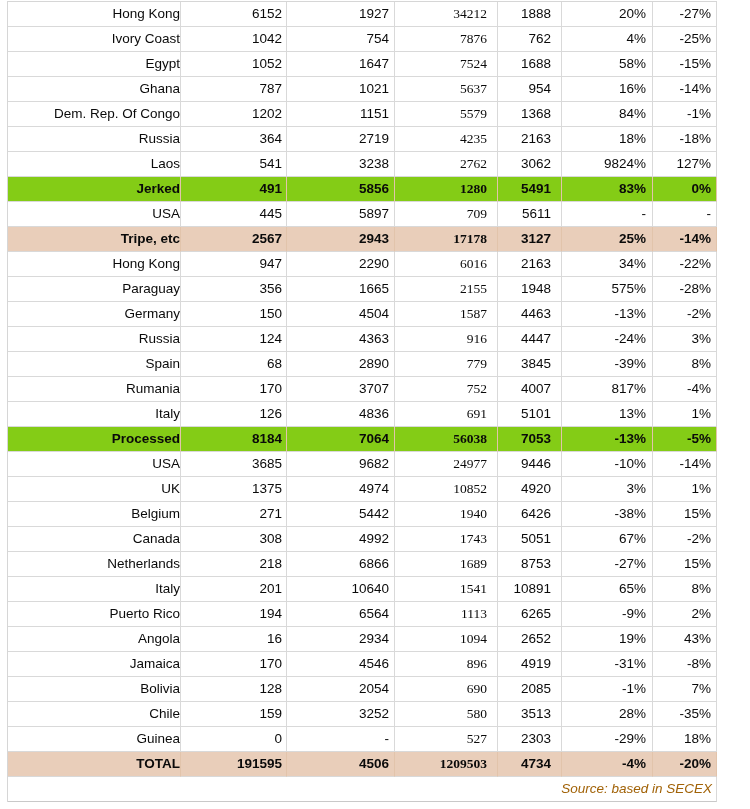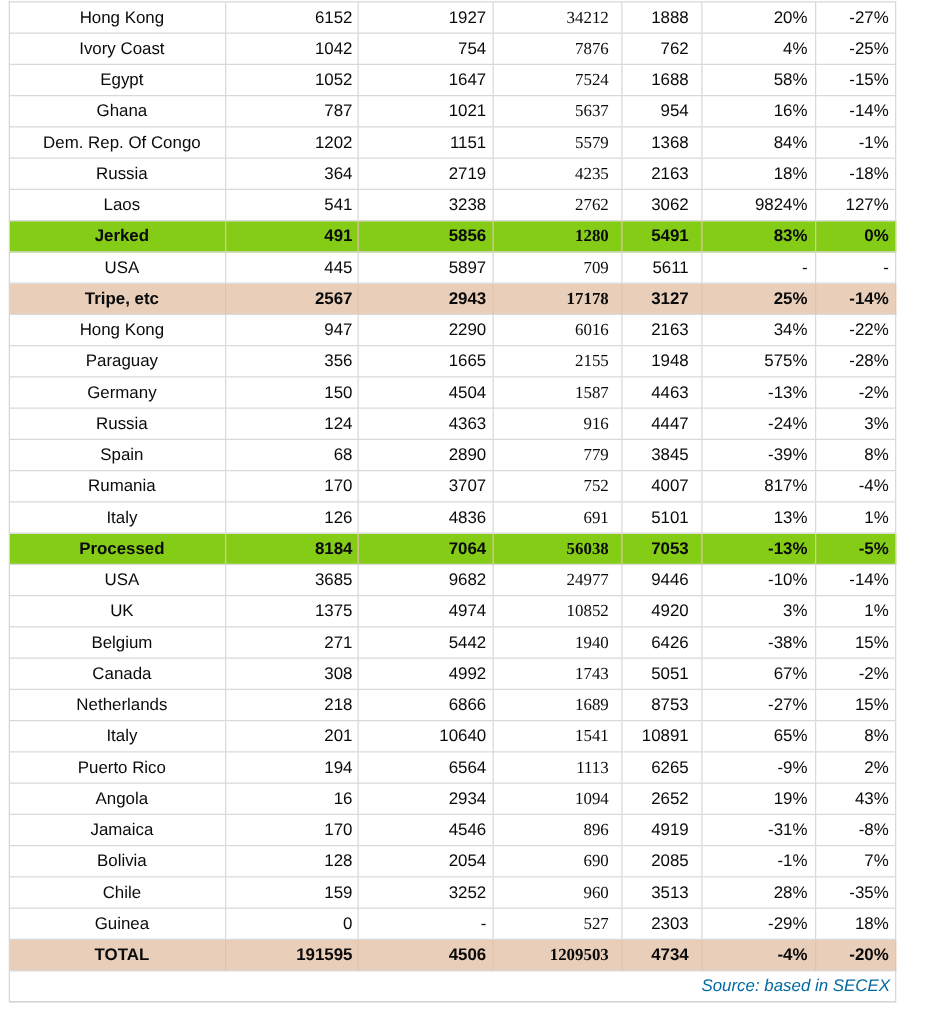--- a/index.html
+++ b/index.html
@@ -31,21 +31,21 @@
     box-sizing: border-box;
     height: 25px;
     line-height: 24px;
     font-size: 13.5px;
     border-right: 1px solid #d9d9d9;
     border-bottom: 1px solid #d9d9d9;
     white-space: nowrap;
     overflow: hidden;
   }
   .cell.label {
-    text-align: center;
+    text-align: right;
     padding-left: 7px;
   }
   .cell.num { text-align: right; }
   .row .cell:nth-child(2) { padding-right: 4px; }
   .row .cell:nth-child(3) { padding-right: 5px; }
   .row .cell:nth-child(4) { padding-right: 10px; font-family: Liberation Serif, serif; }
   .row .cell:nth-child(5) { padding-right: 10px; }
   .row .cell:nth-child(6) { padding-right: 6px; }
   .row .cell:nth-child(7) { padding-right: 5px; }
   .row.section .cell, .row.total .cell {
@@ -56,21 +56,21 @@
   .source-row {
     height: 25px;
     line-height: 24px;
     box-sizing: border-box;
     border-right: 1px solid #d9d9d9;
     border-bottom: 1px solid #c9c9c9;
     text-align: right;
     padding-right: 4px;
     font-size: 13.5px;
     font-style: italic;
-    color: #0369a1;
+    color: #a16207;
   }
 </style>
 </head>
 <body>
 
 <div class="sheet">
   <div>
       <div class="row data">
         <div class="cell label">Hong Kong</div>
         <div class="cell num">6152</div>
@@ -320,21 +320,21 @@
         <div class="cell num">2054</div>
         <div class="cell num">690</div>
         <div class="cell num">2085</div>
         <div class="cell num">-1%</div>
         <div class="cell num">7%</div>
       </div>
       <div class="row data">
         <div class="cell label">Chile</div>
         <div class="cell num">159</div>
         <div class="cell num">3252</div>
-        <div class="cell num">960</div>
+        <div class="cell num">580</div>
         <div class="cell num">3513</div>
         <div class="cell num">28%</div>
         <div class="cell num">-35%</div>
       </div>
       <div class="row data">
         <div class="cell label">Guinea</div>
         <div class="cell num">0</div>
         <div class="cell num">-</div>
         <div class="cell num">527</div>
         <div class="cell num">2303</div>

